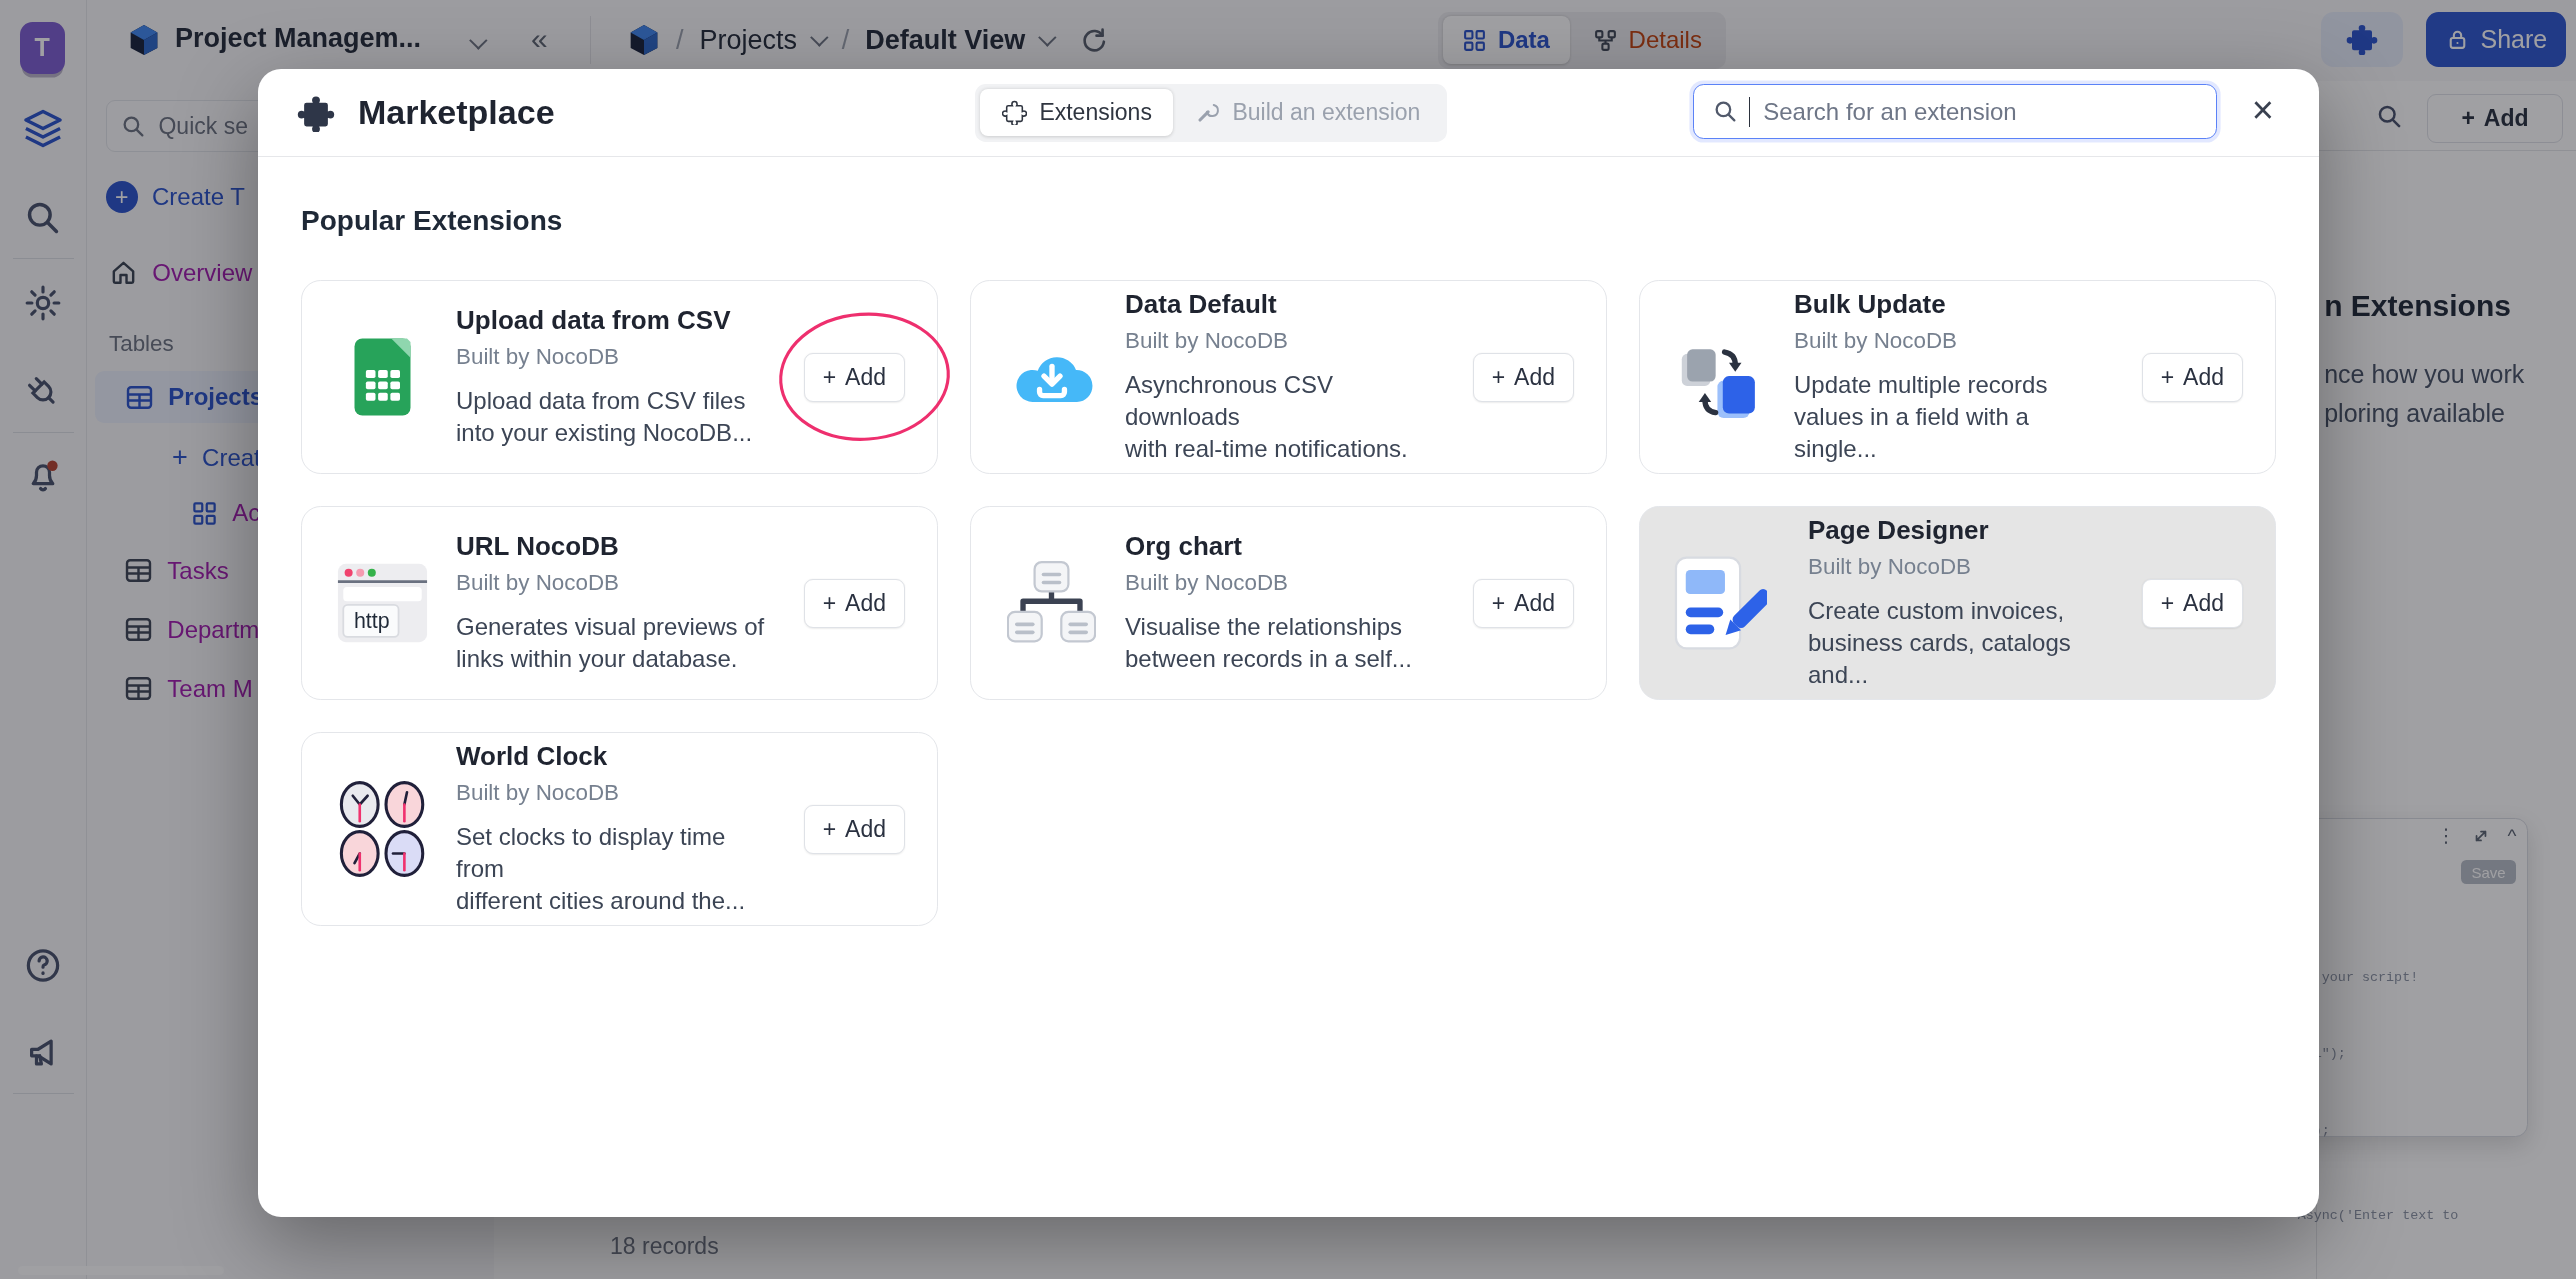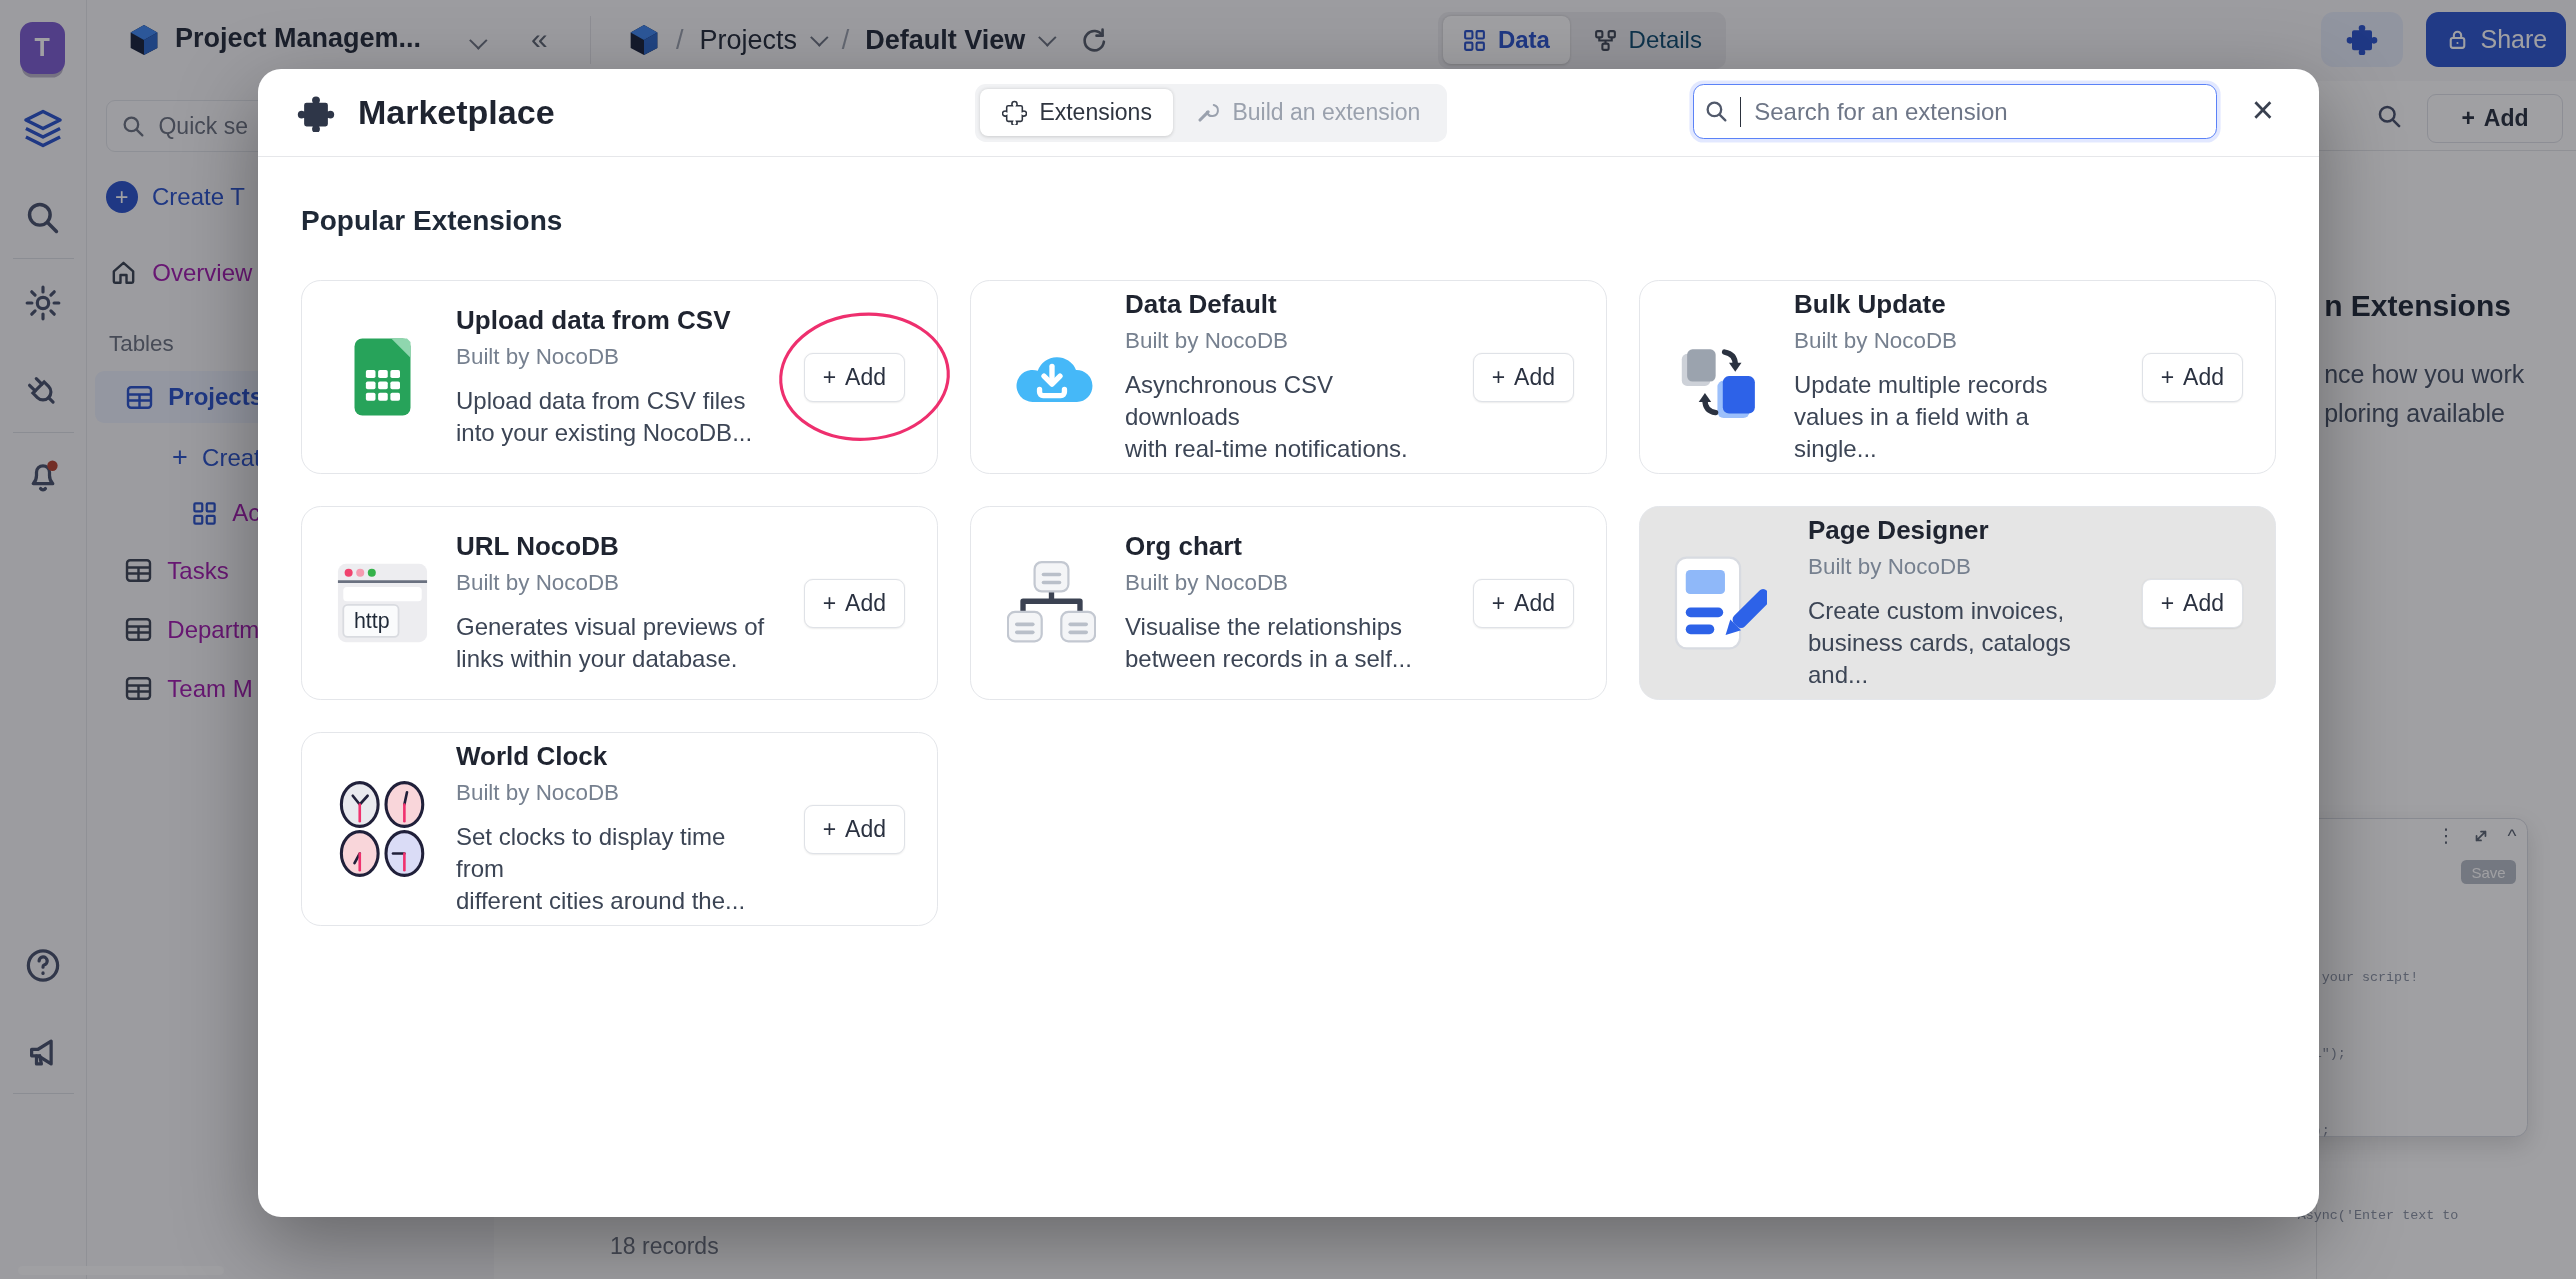--- a/index.html
+++ b/index.html
@@ -35,21 +35,21 @@
   .bluedot{width:32px;height:32px;border-radius:50%;background:#2952cc;color:#fff;display:flex;
     align-items:center;justify-content:center;font-size:23px;flex:none;}
   .main{position:absolute;left:494px;top:81px;right:0;bottom:0;background:#fff;z-index:1;}
   .records{position:absolute;left:610px;top:1233px;font-size:23px;color:#6b7280;z-index:3;}
   .hdr-item{position:absolute;display:flex;align-items:center;z-index:3;}
   .vdiv{position:absolute;left:590px;top:16px;width:0.9px;height:48px;background:#e1e2e7;z-index:3;}
   .bc-sep{font-size:27px;color:#9aa1ad;}
   .seg{position:absolute;left:1438px;top:11.6px;height:57px;background:#ececef;border-radius:10.7px;
     display:flex;align-items:center;padding:0 4.5px;gap:3.6px;z-index:3;box-sizing:border-box;}
   .seg .opt{display:flex;align-items:center;gap:10.7px;height:48px;padding:0 19.7px;border-radius:8px;
-    font-size:24px;color:#0c4a6e;}
+    font-size:24px;color:#c2410c;}
   .seg .opt.active{background:#fff;color:#2952cc;font-weight:600;box-shadow:0 0.9px 2.7px rgba(0,0,0,.18);}
   .puzzle-btn{position:absolute;left:2321px;top:11.6px;width:82px;height:55px;border-radius:12.5px;
     background:#e7edfb;display:flex;align-items:center;justify-content:center;z-index:3;}
   .share-btn{position:absolute;left:2426px;top:11.6px;width:140px;height:55px;border-radius:12.5px;
     background:#2c55cf;display:flex;align-items:center;justify-content:center;gap:10.7px;
     color:#fff;font-size:25px;z-index:3;}
   .rpanel{position:absolute;left:2316px;top:81px;right:0;bottom:0;background:#fff;
     border-left:0.9px solid #e5e6ea;z-index:2;}
   .rp-head{position:absolute;left:0;right:0;top:0;height:69px;border-bottom:0.9px solid #e5e6ea;}
   .rp-add{position:absolute;left:110px;top:12.5px;width:134px;height:47px;border:1.3px solid #dfe2e8;
@@ -70,21 +70,21 @@
   .modal{position:absolute;left:258px;top:69px;width:2061px;height:1148px;background:#fff;
     border-radius:23px;z-index:20;box-shadow:0 27px 81px rgba(0,0,0,.35);}
   .m-head{position:relative;height:87px;border-bottom:0.9px solid #e6e7ea;display:flex;align-items:center;padding-left:39px;}
   .m-title{margin-left:23px;font-size:34px;font-weight:600;color:#1f2430;}
   .m-tabs{position:absolute;left:717px;top:15px;display:flex;background:#f1f2f4;border-radius:10.7px;padding:5.4px;}
   .m-tab{display:flex;align-items:center;gap:12.5px;padding:0 21.5px;height:47px;border-radius:8px;
     font-size:23px;color:#9aa1ad;}
   .m-tab.active{background:#fff;color:#2f3540;font-weight:500;box-shadow:0 0.9px 3.6px rgba(0,0,0,.16);}
   .m-search{position:absolute;left:1435px;top:15px;width:524px;height:55px;border:1.8px solid #5b82f7;
     border-radius:10.7px;box-shadow:0 0 0 3.6px rgba(77,115,252,.16);display:flex;align-items:center;
-    padding:0 10px;gap:10.7px;box-sizing:border-box;background:#fff;}
+    padding:0 19px;gap:10.7px;box-sizing:border-box;background:#fff;}
   .m-search input{border:0;outline:0;flex:1;font-size:24px;color:#374151;font-family:"Liberation Sans",sans-serif;background:transparent;}
   .m-search input::placeholder{color:#6e7687;}
   .caret{width:1.8px;height:30px;background:#2b313d;}
   .m-close{position:absolute;right:45px;top:21.5px;font-size:38px;color:#3a4150;line-height:1;}
   .sec-title{position:absolute;left:43px;top:136px;font-size:28px;font-weight:600;color:#1f2937;}
   .grid{position:absolute;left:43px;right:43px;top:211px;display:grid;
     grid-template-columns:repeat(3,1fr);gap:32px;grid-auto-rows:194px;}
   .card{position:relative;border:0.9px solid #e4e6ea;border-radius:19.7px;background:#fff;
     display:flex;align-items:center;gap:27px;padding:0 32px 0 34px;box-sizing:border-box;}
   .card.muted{background:#e5e5e5;gap:41px;}

